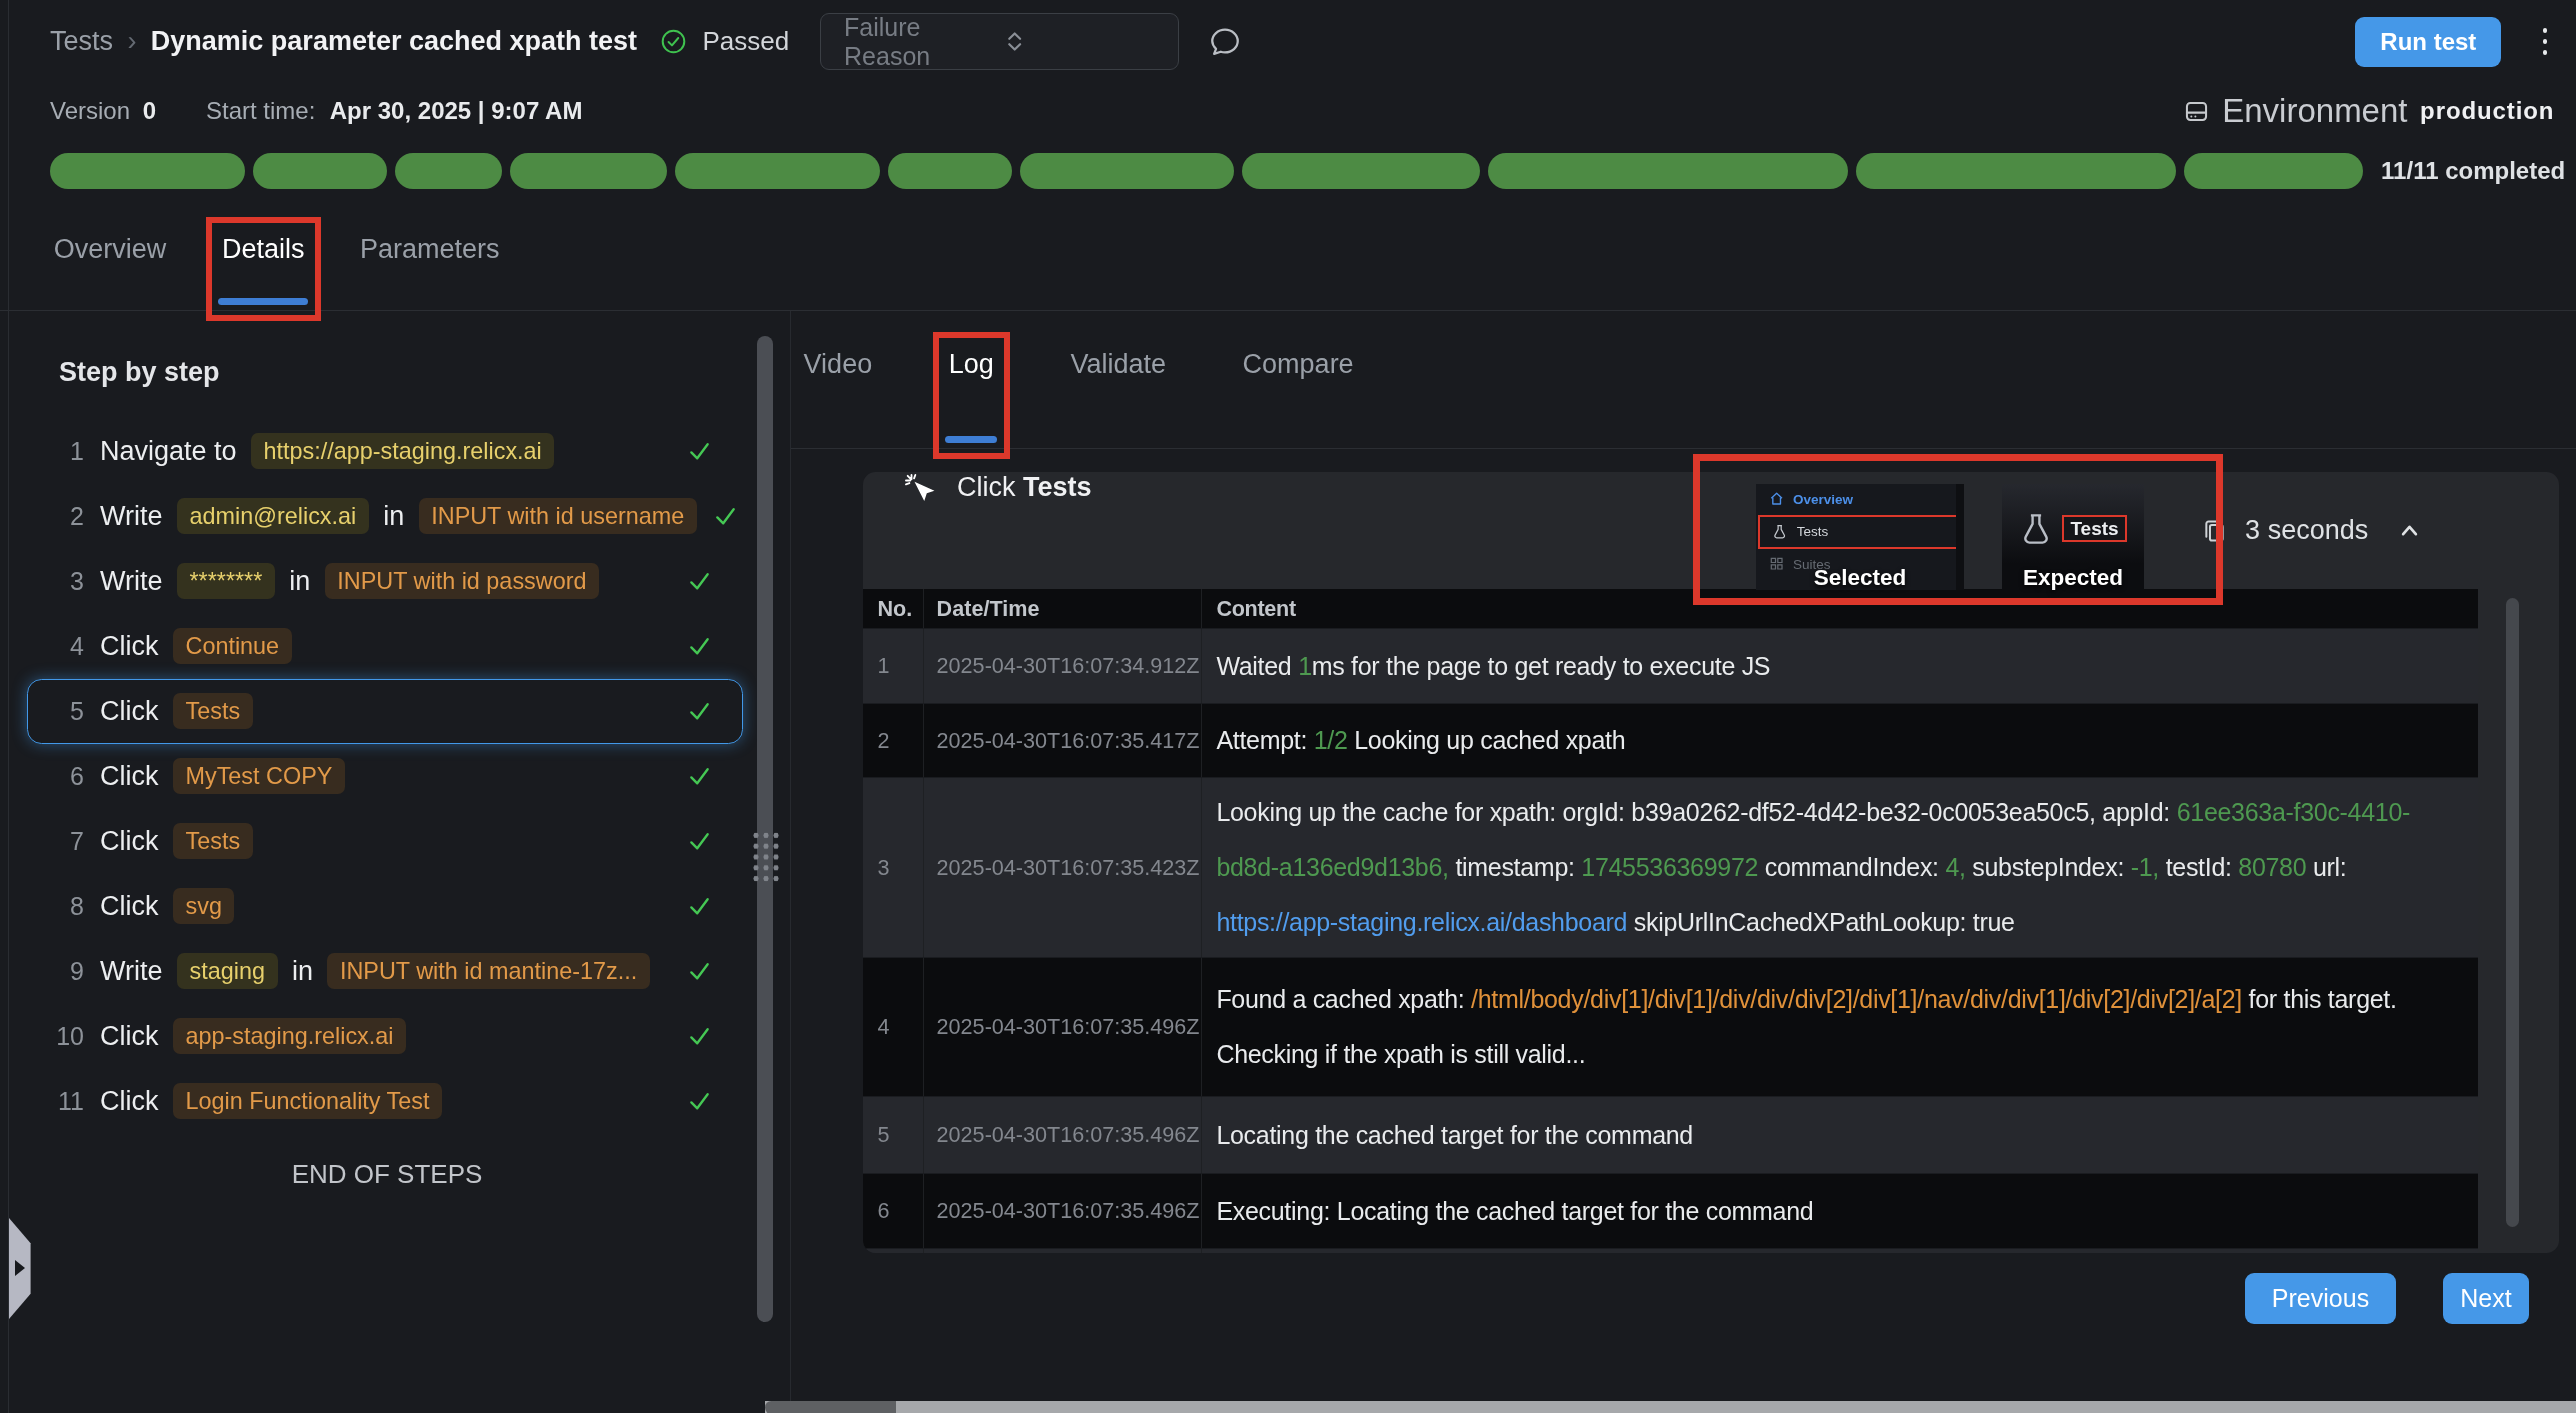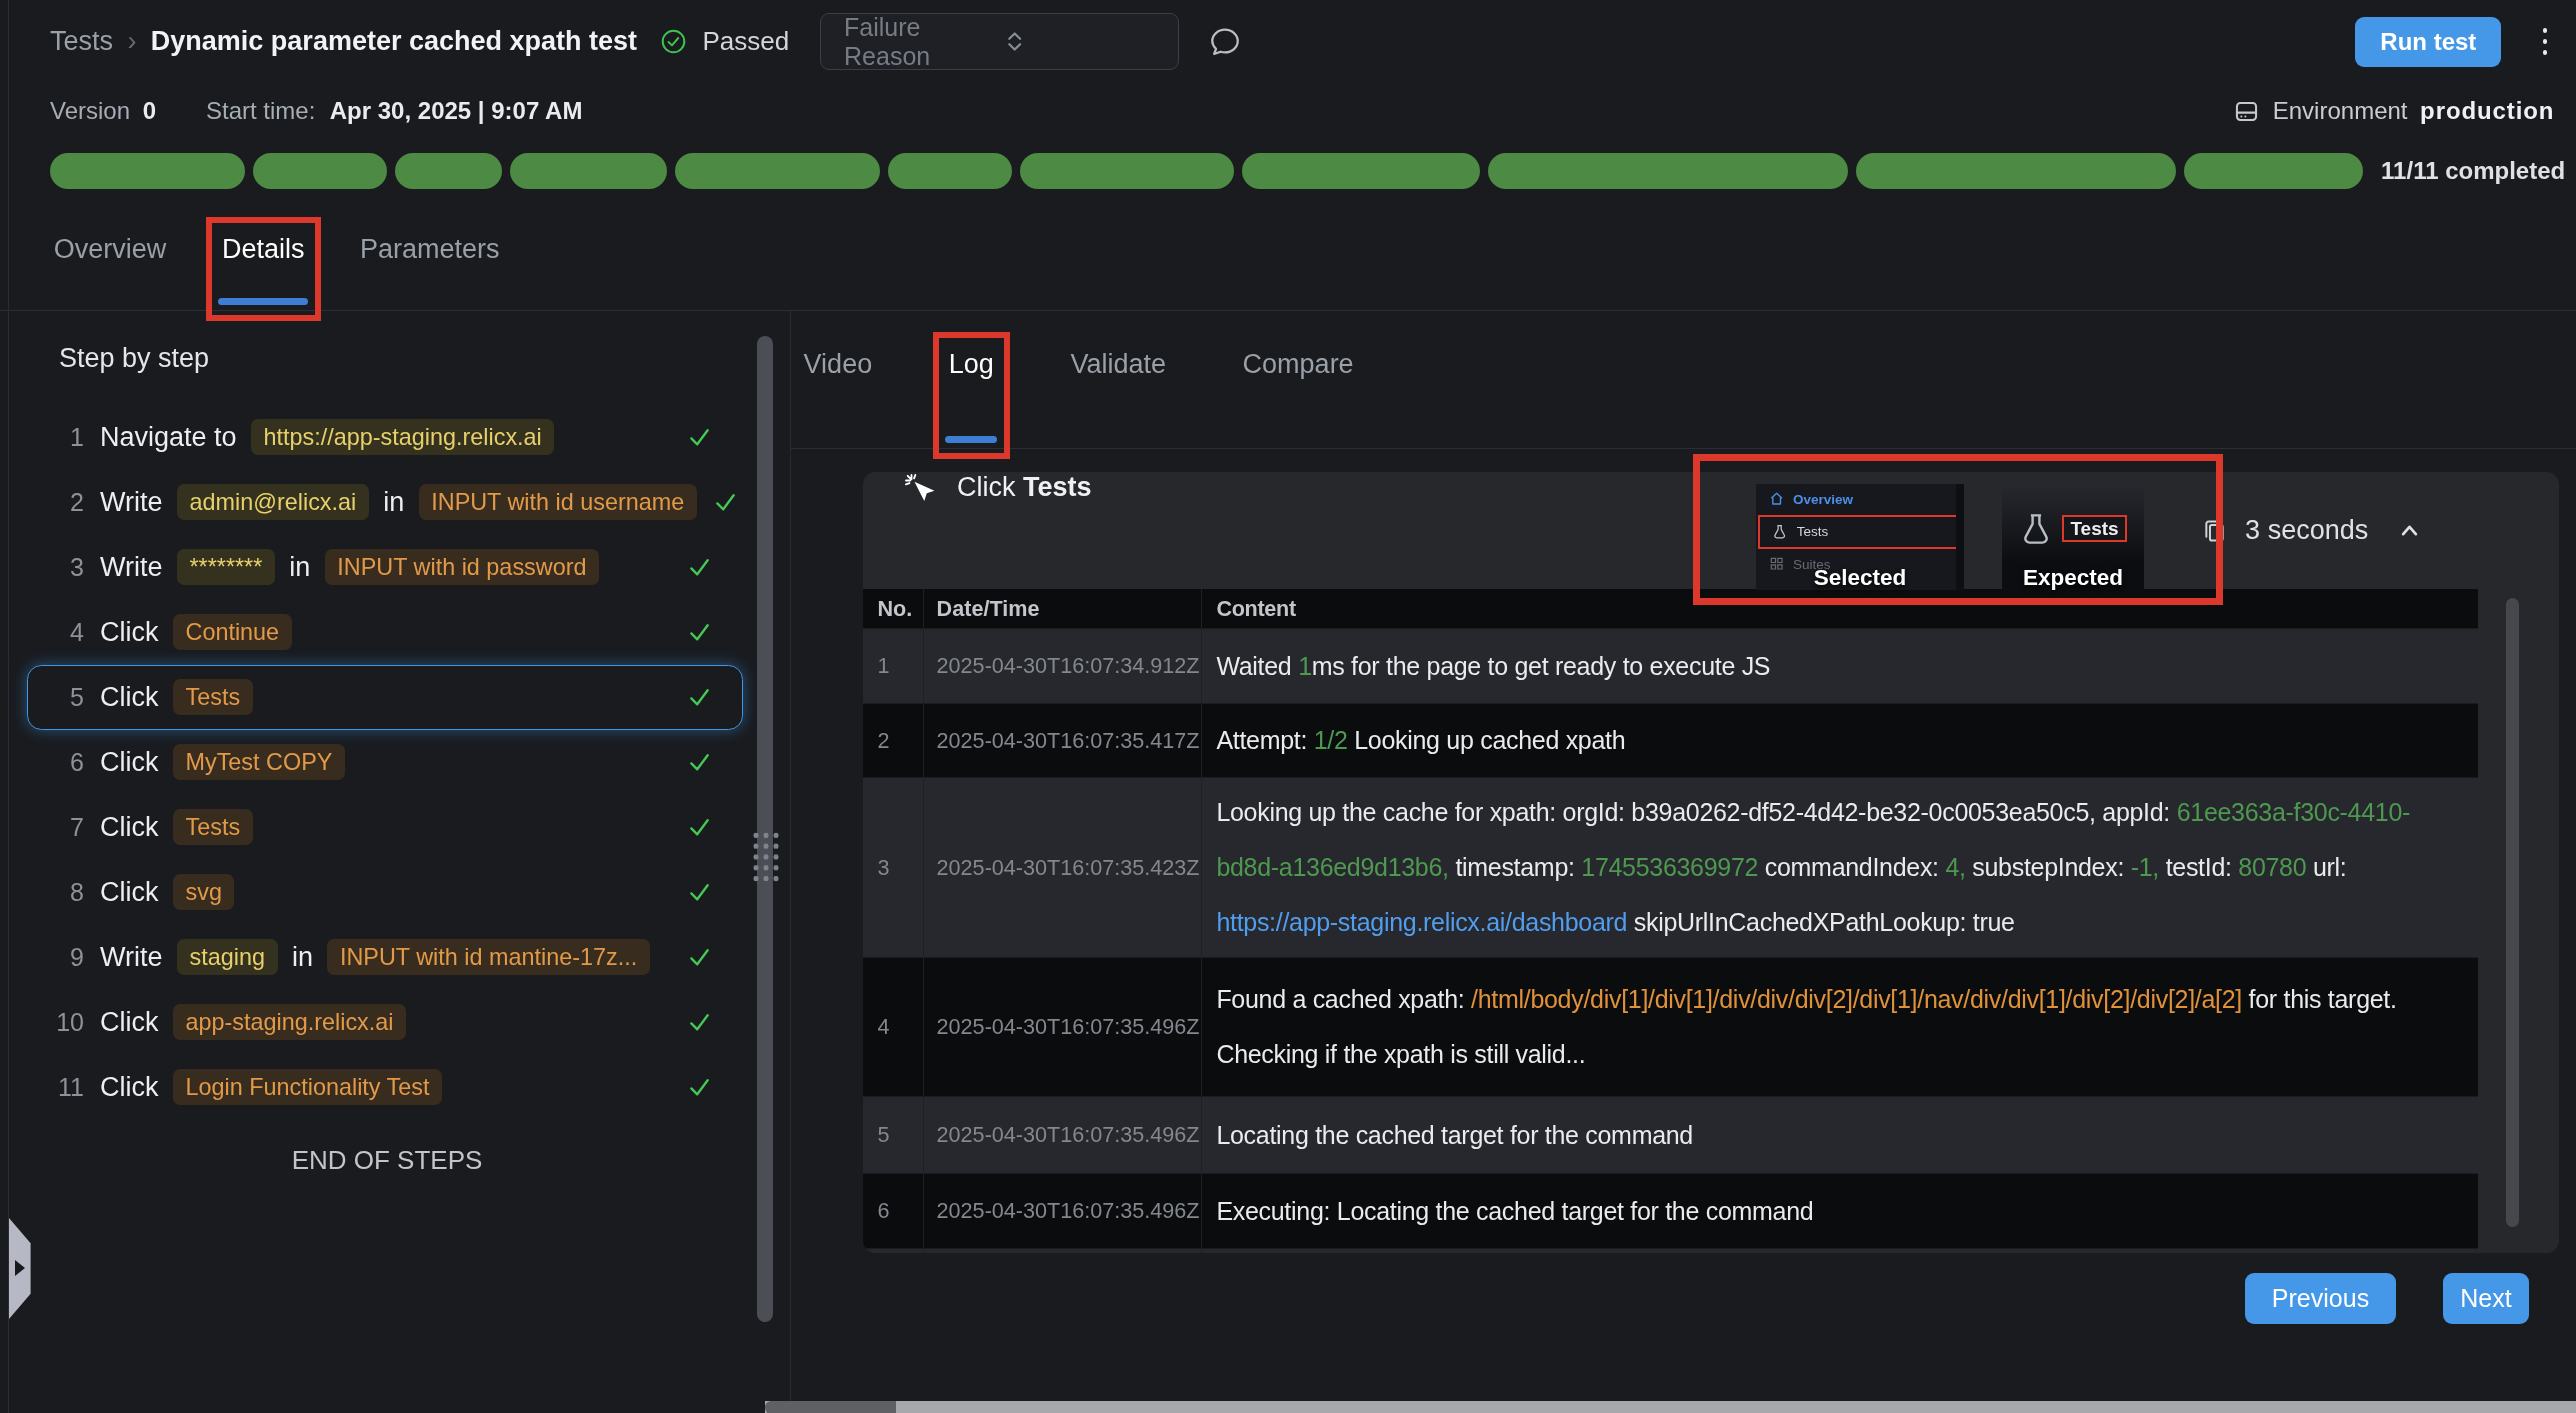--- a/index.html
+++ b/index.html
@@ -22,42 +22,42 @@
   .run-btn { width:146px; height:50px; border:none; border-radius:9px; background:#4598e8; color:#fff; font-size:24px; font-weight:600; font-family:inherit; cursor:pointer; }
   .kebab { margin-left:36px; display:flex; flex-direction:column; gap:6.3px; padding:5.4px; cursor:pointer; }
   .kebab i { width:4.5px; height:4.5px; border-radius:50%; background:#e8eaec; }
 
   
   .meta-row { position:absolute; left:0; right:0; top:83px; height:56px; display:flex; align-items:center; padding:0 21.6px 0 50px; }
   .m-label { font-size:24px; color:#a7adb4; }
   .m-val { font-size:24px; font-weight:700; color:#e9ebed; }
   .gap14 { margin-left:12.6px; } .gap56 { margin-left:50px; } .gap16 { margin-left:14.4px; }
   .env-group { margin-left:auto; display:flex; align-items:center; gap:12.6px; }
-  .env-label { font-size:24px; color:#c9ccd1; }
+  .env-label { font-size:33px; color:#c9ccd1; }
   .env-val { font-size:24px; font-weight:700; color:#f0f1f3; letter-spacing:0.9px; }
 
   
   .progress-row { position:absolute; left:0; right:0; top:138px; height:66px; display:flex; align-items:center; padding:0 10.8px 0 50px; gap:18px; }
   .segments { flex:1; display:flex; gap:8px; }
   .seg { height:36px; border-radius:18px; background:#4d8b44; }
   .progress-text { font-size:24px; font-weight:700; color:#dfe2e5; white-space:nowrap; }
 
   
   .tabs-row { position:absolute; left:0; right:0; top:205px; height:106px; display:flex; gap:52px; padding:25px 0 0 52px; border-bottom:0.9px solid #2b2e33; }
   .tab { position:relative; font-size:27px; color:#9aa0a8; padding:3.6px 1.8px 27px; cursor:pointer; }
   .tab.active { color:#ffffff; }
   .tab-underline { position:absolute; left:-1.8px; right:-1.8px; bottom:5.4px; height:6.3px; border-radius:3.6px; background:#3e7ed4; }
   .annotation-box { position:absolute; left:-14.4px; right:-14.4px; top:-12.6px; bottom:-10.8px; border:6.3px solid #dc382b; pointer-events:none; }
 
   
   .main { position:absolute; left:0; right:0; top:311px; bottom:0; }
 
   
   .steps-panel { position:absolute; left:27px; top:0; width:720px; bottom:9px; }
-  .steps-title { font-size:27px; font-weight:400; color:#e4e6e9; margin:32px 0 0 32px; }
+  .steps-title { font-size:27px; font-weight:700; color:#e4e6e9; margin:46px 0 0 32px; }
   .steps-list { margin-top:30.5px; }
   .step-row { display:flex; align-items:center; height:65px; padding:0 5.4px 0 18px; margin-right:3.6px; border:1.8px solid transparent; border-radius:14.4px; cursor:pointer; }
   .step-row.sel { border-color:#4298e8; box-shadow:0 0 14.4px rgba(66,152,232,.45); }
   .step-no { width:38px; text-align:right; font-size:25px; color:#8d9299; margin-right:16px; flex:none; }
   .step-text { font-size:27px; color:#eceef0; margin-right:14.4px; }
   .badge { display:inline-block; padding:4.5px 12.6px; border-radius:7.2px; font-size:23.4px; margin-right:14.4px; white-space:nowrap; }
   .badge-y { color:#e7d06c; background:#34321e; }
   .badge-o { color:#e29a49; background:#382c1f; }
   .step-check { margin-left:auto; margin-right:23.4px; display:flex; }
   .end-of-steps { text-align:center; font-size:26px; color:#c2c5ca; margin-top:25px; }

